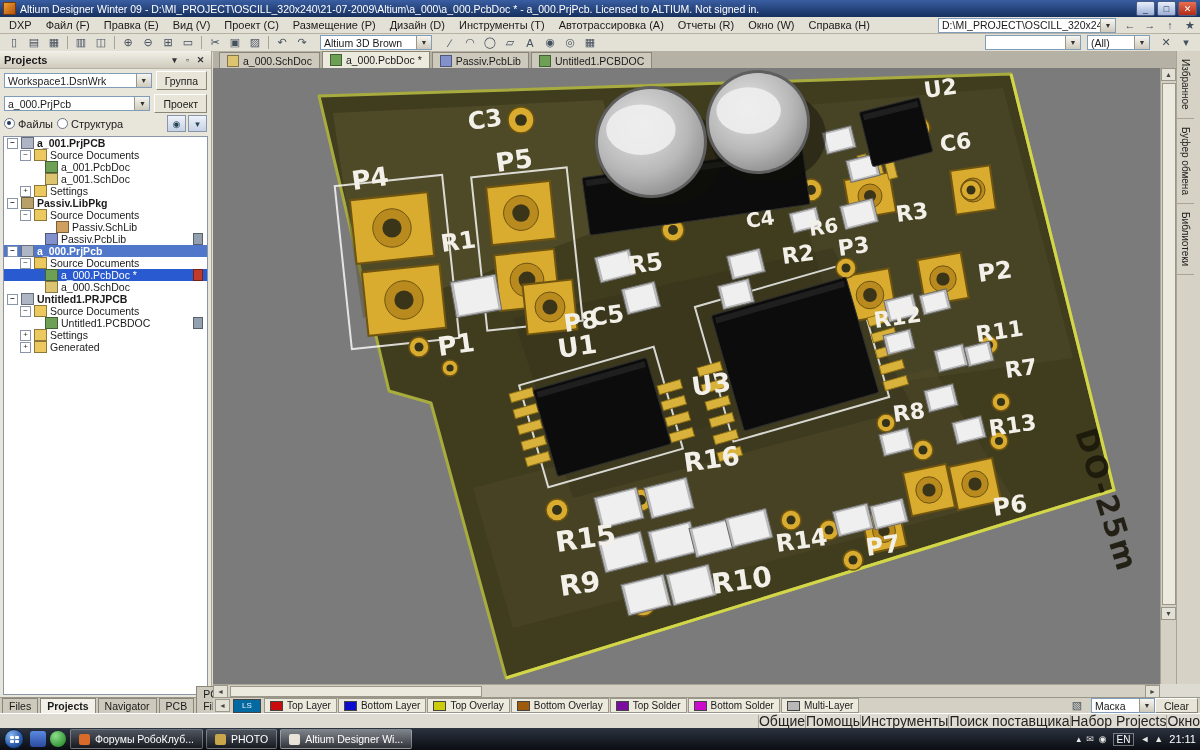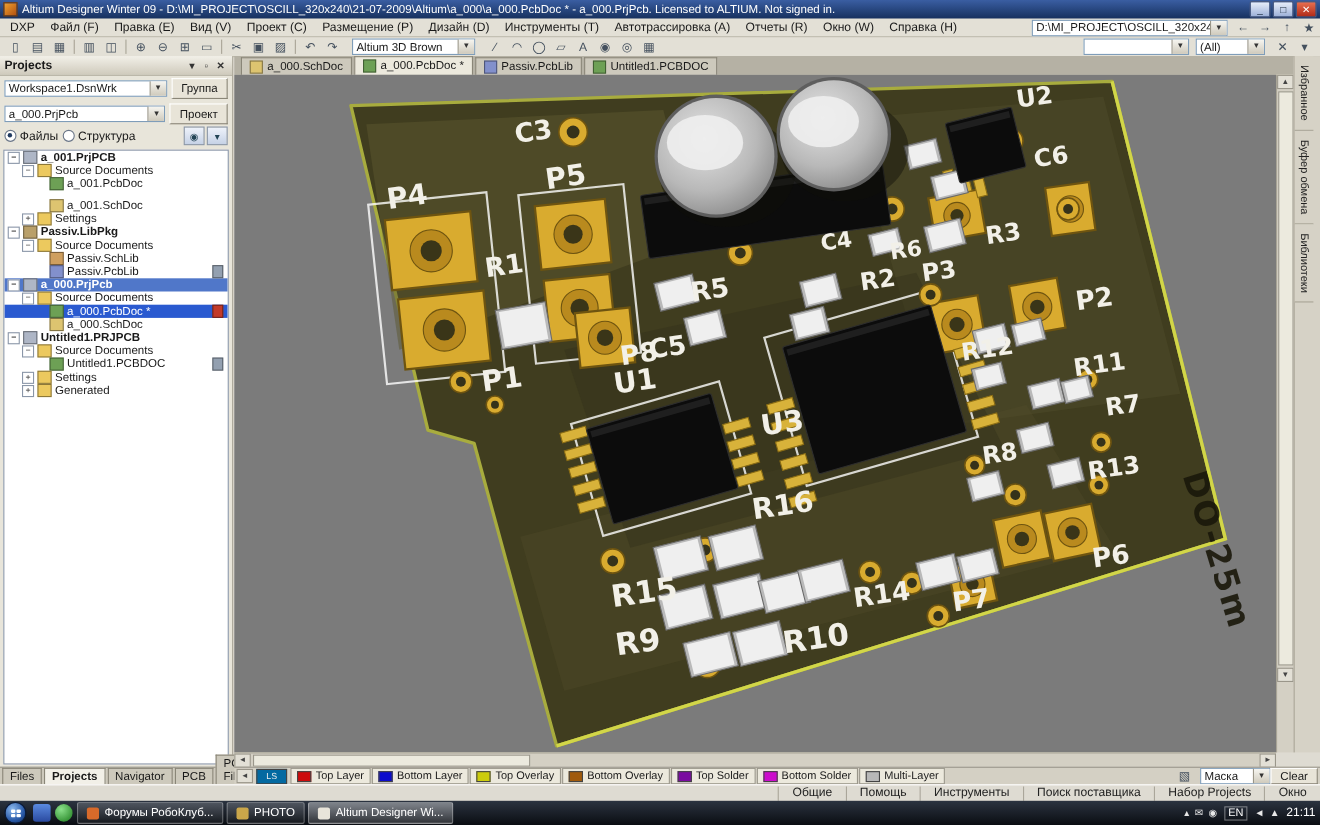--- a/index.html
+++ b/index.html
@@ -94,21 +94,21 @@
         margin-right:1px;white-space:nowrap;font-size:10px}
   .sw{width:11px;height:8px;margin-right:4px;border:1px solid #444}
   #ls-chip{width:26px;height:12px;background:#0369a1;border:1px solid #444;margin:0 3px;display:flex;align-items:center;justify-content:center}
   #ls-chip span{color:#eee;font-size:8px}
   #mask-combo{width:64px;margin-left:4px}
   
   #statusbar{left:0;top:713px;width:1200px;height:15px;background:#dedbd2;border-top:1px solid #fff;
              display:flex;align-items:center;box-sizing:border-box}
   #status-left{height:15px;background:#24406f;color:#fff;display:flex;align-items:center;padding:0 6px;min-width:212px;font-size:10.5px}
   #status-right{margin-left:auto;display:flex;height:13px}
-  .sseg{padding:0 12px;border-left:1px solid #aaa69a;display:flex;align-items:center;font-size:11px;color:#222}
+  .sseg{padding:0 0;border-left:1px solid #aaa69a;display:flex;align-items:center;font-size:14px;color:#222}
   
   #taskbar{left:0;top:728px;width:1200px;height:22px;background:linear-gradient(#2b3340,#0a0d12);
            display:flex;align-items:center;box-sizing:border-box;padding:0 4px;color:#fff}
   #start-orb{width:18px;height:18px;border-radius:50%;background:radial-gradient(circle at 35% 30%,#8ab8ee,#2a5aa8 60%,#0e2c5e);
              border:1px solid #0a1a38;display:flex;align-items:center;justify-content:center;margin-right:6px}
   #start-flag{display:grid;grid-template-columns:4px 4px;grid-gap:1px}
   #start-flag i{width:4px;height:3px;background:#fff;display:block;border-radius:1px}
   .qicon{width:16px;height:16px;border-radius:3px;margin-right:4px;display:flex;align-items:center;justify-content:center;font-size:9px}
   .tbtn{height:18px;display:flex;align-items:center;padding:0 8px;margin-right:3px;max-width:160px;
         background:linear-gradient(rgba(255,255,255,.18),rgba(255,255,255,.04));border:1px solid rgba(255,255,255,.3);
@@ -254,41 +254,41 @@
       <div class="trow" style="padding-left: 16px;">
         <span class="exp">−</span>
         <span class="ticon folder-icon"></span>
         <span>Source Documents</span>
       </div>
       <div class="trow" style="padding-left: 29px;">
         <span class="exp-sp"></span>
         <span class="ticon pcbdoc-icon"></span>
         <span>a_001.PcbDoc</span>
       </div>
-      <div class="trow" style="padding-left: 29px; margin-top: 8px;">
+      <div class="trow" style="padding-left: 29px;">
         <span class="exp-sp"></span>
         <span class="ticon schdoc-icon"></span>
         <span>a_001.SchDoc</span>
       </div>
       <div class="trow" style="padding-left: 16px;">
         <span class="exp">+</span>
         <span class="ticon folder-icon"></span>
         <span>Settings</span>
       </div>
       <div class="trow b" style="padding-left: 3px;">
         <span class="exp">−</span>
         <span class="ticon libpkg-icon"></span>
         <span>Passiv.LibPkg</span>
       </div>
       <div class="trow" style="padding-left: 16px;">
         <span class="exp">−</span>
         <span class="ticon folder-icon"></span>
         <span>Source Documents</span>
       </div>
-      <div class="trow" style="padding-left: 29px; align-items: center;">
+      <div class="trow" style="padding-left: 40px; align-items: center;">
         <span class="exp-sp"></span>
         <span class="ticon schlib-icon"></span>
         <span>Passiv.SchLib</span>
       </div>
       <div class="trow" style="padding-left: 29px;">
         <span class="exp-sp"></span>
         <span class="ticon pcblib-icon"></span>
         <span>Passiv.PcbLib</span>
         <span class="tbadge gray"></span>
       </div>

